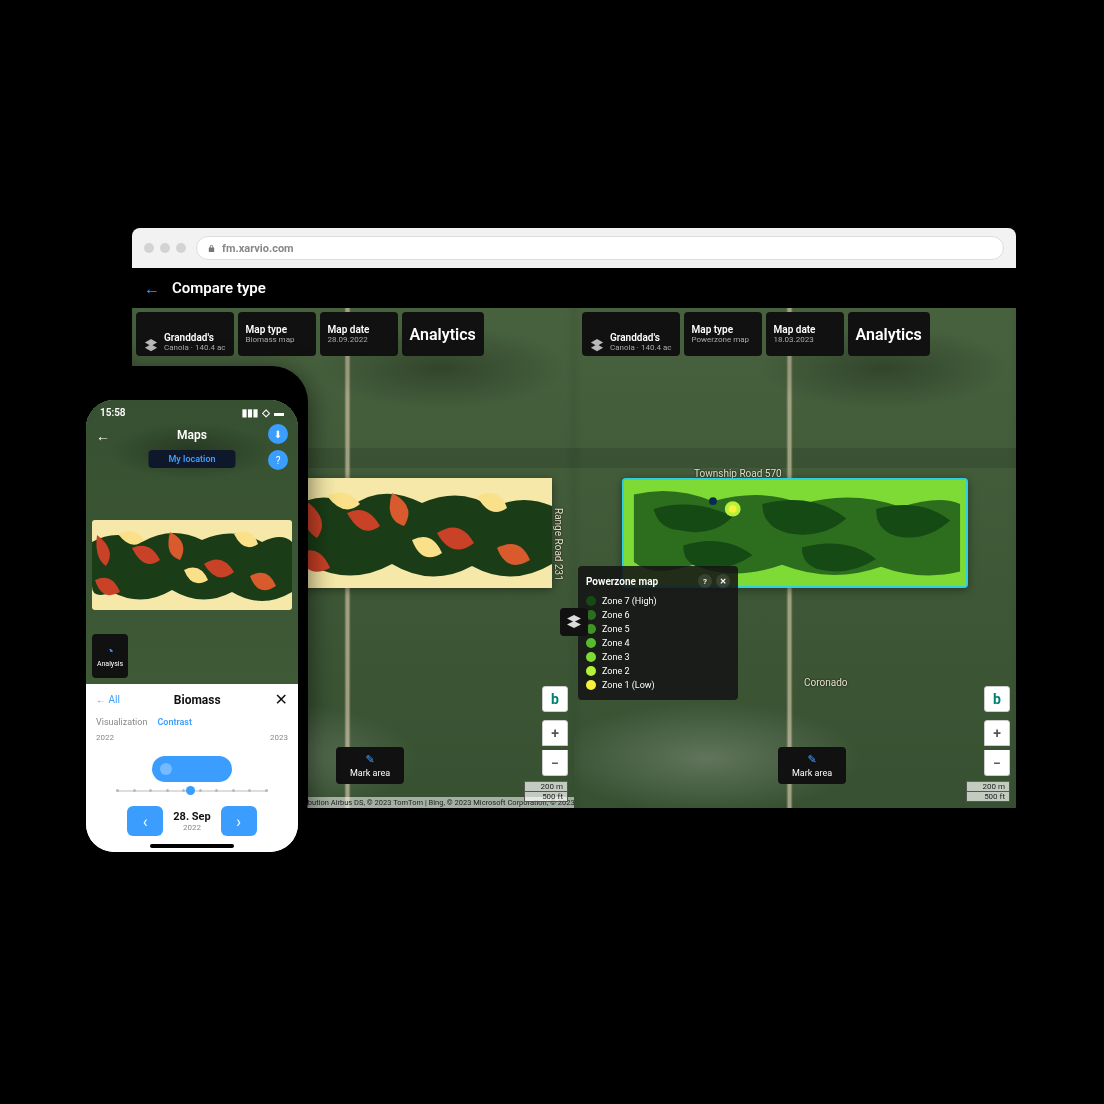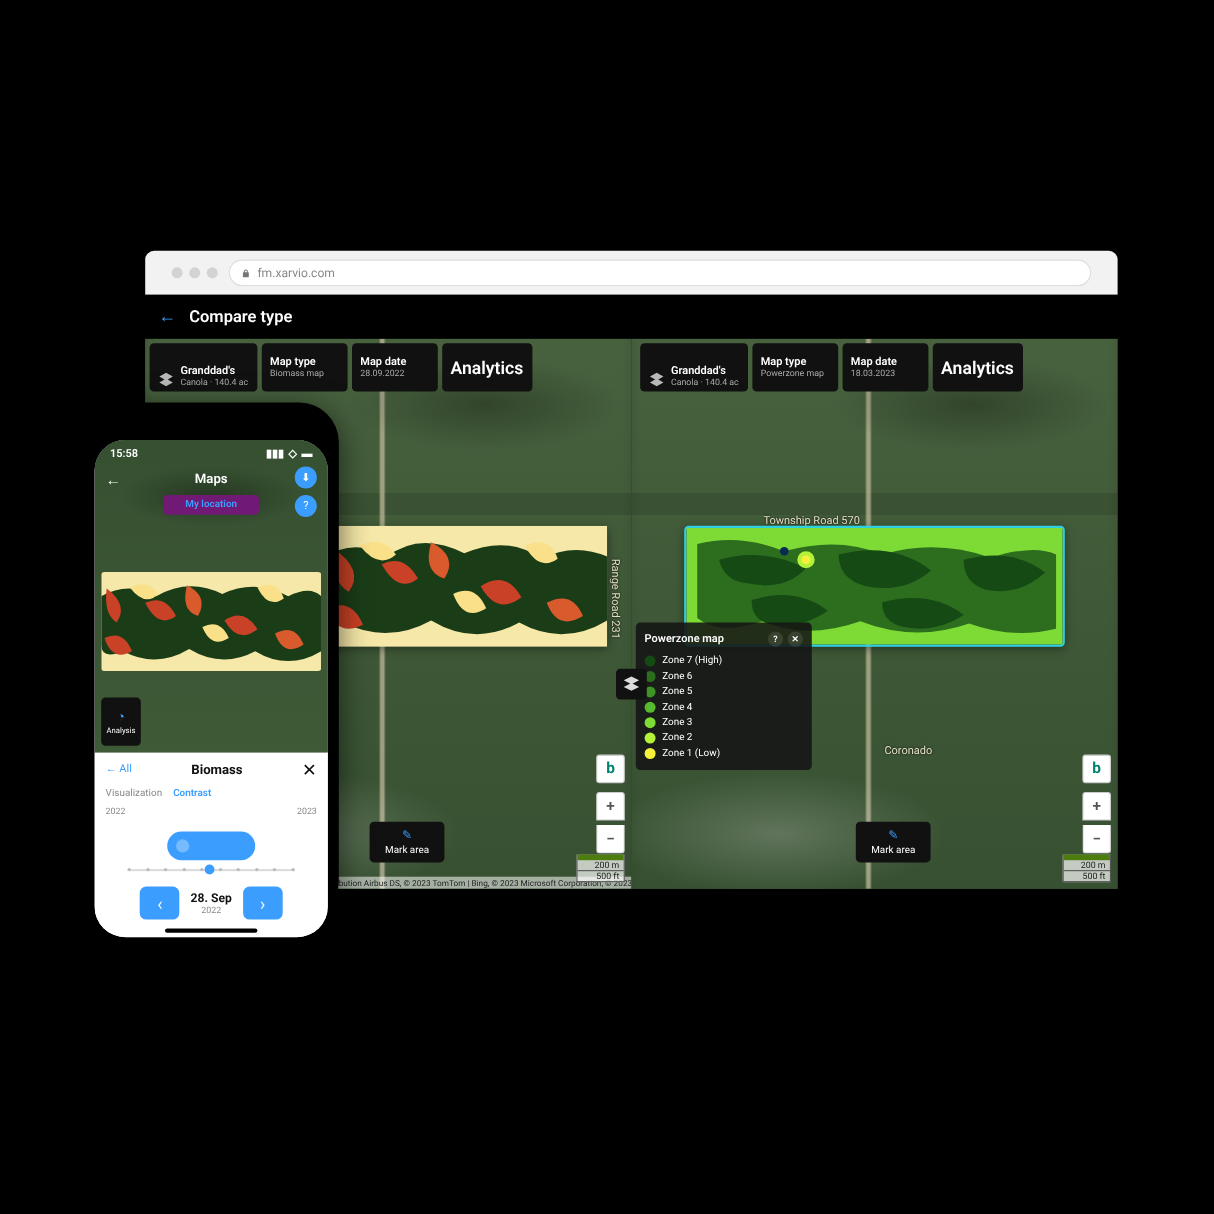--- a/index.html
+++ b/index.html
@@ -1,20 +1,20 @@
 <!DOCTYPE html>
 <html><head>
 <meta charset="utf-8">
 <style>
 * { margin:0; padding:0; box-sizing:border-box; font-family:-apple-system,BlinkMacSystemFont,"Segoe UI",Roboto,sans-serif; }
 body { background:#000; width:1104px; height:1104px; position:relative; overflow:hidden; }
 
 
 .browser { position:absolute; left:132px; top:228px; width:884px; height:580px; background:#0a0a0a; border-radius:8px 8px 0 0; box-shadow:0 4px 24px rgba(0,0,0,.5); display:flex; flex-direction:column; }
-.browser-chrome { height:40px; background:#f2f2f2; border-radius:8px 8px 0 0; display:flex; align-items:center; padding:0 24px; gap:10px; }
+.browser-chrome { height:40px; background:#f2f2f2; border-radius:8px 8px 0 0; display:flex; align-items:center; padding:0 12px; gap:10px;font-weight:bold; }
 .traffic { display:flex; gap:6px; }
 .traffic span { width:10px; height:10px; border-radius:50%; background:#d3d3d3; }
 .addr { flex:1; height:24px; background:#fff; border:1px solid #ddd; border-radius:12px; display:flex; align-items:center; padding:0 10px; gap:6px; font-size:11px; color:#888; }
 .lock { width:9px; height:9px; }
 .app-header { height:40px; background:#000; color:#fff; display:flex; align-items:center; padding:0 12px; gap:12px; font-weight:600; font-size:15px; }
 .back-arrow { color:#3b9eff; font-size:16px; }
 
 .compare-body { flex:1; display:flex; position:relative; background:#2a3a28; }
 .panel-bar { position:absolute; top:4px; height:44px; display:flex; gap:4px; z-index:5; }
 .panel-bar.left { left:4px; }
@@ -64,21 +64,21 @@
 .ctrl-stack.zoom { bottom:32px; }
 .ctrl-btn { width:26px; height:26px; background:#fff; border:1px solid #ccc; display:flex; align-items:center; justify-content:center; font-size:14px; color:#555; font-weight:600; }
 .ctrl-btn:first-child { border-radius:3px 3px 0 0; }
 .ctrl-btn:nth-child(2) { border-top:none; border-radius:0 0 3px 3px; }
 .bing { position:absolute; right:6px; bottom:96px; width:26px; height:26px; background:#fff; border:1px solid #ccc; border-radius:3px; display:flex; align-items:center; justify-content:center; color:#008272; font-weight:bold; font-size:14px; z-index:5;}
 
 .layers-btn { position:absolute; left:50%; top:300px; transform:translateX(-50%); width:28px; height:28px; background:#111; border-radius:4px; display:flex; align-items:center; justify-content:center; color:#fff; z-index:7; font-size:13px;}
 
 .scale { position:absolute; right:6px; bottom:6px; font-size:8px; color:#222; background:rgba(255,255,255,.7); border:1px solid #555; border-top:none; z-index:5; }
 .scale div { padding:0 4px; border-top:1px solid #555; text-align:right; min-width:42px; }
-.scale div:first-child { border-top:5px solid #4d7c0f; }
+.scale div:first-child { border-top:1px solid #4d7c0f; }
 
 .attrib { position:absolute; bottom:0; left:0; right:0; font-size:7.5px; color:#222; background:rgba(255,255,255,.55); padding:1px 4px; text-align:right; z-index:4; white-space:nowrap; overflow:hidden; }
 .attrib a { color:#1566c0; }
 
 
 .phone { position:absolute; left:76px; top:366px; width:232px; height:472px; background:#000; border-radius:36px; padding:10px; box-shadow:0 6px 28px rgba(0,0,0,.6); z-index:10; }
 .notch { position:absolute; left:50%; top:10px; transform:translateX(-50%); width:90px; height:22px; background:#000; border-radius:0 0 14px 14px; z-index:12; }
 .screen { width:100%; height:100%; background:#fff; border-radius:28px; overflow:hidden; position:relative; display:flex; flex-direction:column;margin-top:24px; }
 .statusbar { height:24px; display:flex; justify-content:space-between; align-items:center; padding:0 14px; font-size:10px; font-weight:600; color:#fff; background:transparent; position:absolute; top:0; left:0; right:0; z-index:3;}
 .statusbar .sright { display:flex; gap:4px; align-items:center;}
@@ -86,21 +86,21 @@
 .phone-map-area { height:290px; background:#3c5536; position:relative; overflow:hidden; }
 .phone-sat { position:absolute; inset:0; background:
   linear-gradient(180deg, rgba(50,75,45,.8), rgba(60,85,50,.7)),
   #456540; }
 .phone-sat::before { content:""; position:absolute; inset:0; background:
   radial-gradient(ellipse 120px 40px at 50% 18%, rgba(0,0,0,.3), transparent 70%); }
 .maps-title { position:absolute; top:28px; left:0; right:0; text-align:center; color:#fff; font-size:12px; font-weight:600; z-index:2;}
 .phone-back { position:absolute; top:28px; left:10px; color:#fff; font-size:14px; z-index:2;}
 .phone-dl { position:absolute; top:24px; right:10px; width:20px; height:20px; background:#3b9eff; border-radius:50%; color:#fff; font-size:10px; display:flex; align-items:center; justify-content:center; z-index:2;}
 .phone-help { position:absolute; top:50px; right:10px; width:20px; height:20px; background:#3b9eff; border-radius:50%; color:#fff; font-size:10px; display:flex; align-items:center; justify-content:center; z-index:2;}
-.myloc { position:absolute; top:50px; left:50%; transform:translateX(-50%); background:#701a75; color:#3b9eff; font-size:9px; font-weight:600; padding:4px 20px; border-radius:4px; z-index:2;}
+.myloc { position:absolute; top:50px; left:50%; transform:translateX(-50%); background:#0f172a; color:#3b9eff; font-size:9px; font-weight:600; padding:4px 20px; border-radius:4px; z-index:2;}
 
 .phone-field { position:absolute; left:6px; top:120px; width:200px; height:90px; border-radius:3px; overflow:hidden; }
 .phone-field svg { width:100%; height:100%; }
 
 .phone-analysis { position:absolute; left:6px; bottom:6px; width:36px; height:44px; background:#111; border-radius:4px; display:flex; flex-direction:column; align-items:center; justify-content:center; gap:2px; font-size:7px; color:#fff; }
 .phone-analysis .aicon { color:#3b9eff; font-size:12px;}
 
 .phone-panel { flex:1; background:#fff; display:flex; flex-direction:column; }
 .panel-head { display:flex; align-items:center; justify-content:space-between; padding:6px 10px; }
 .panel-head .all { color:#3b9eff; font-size:10px; }

